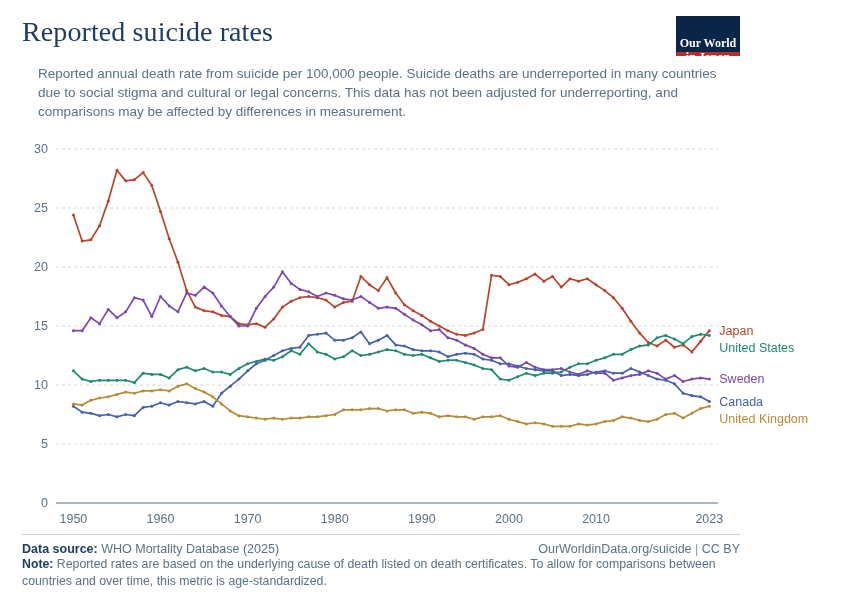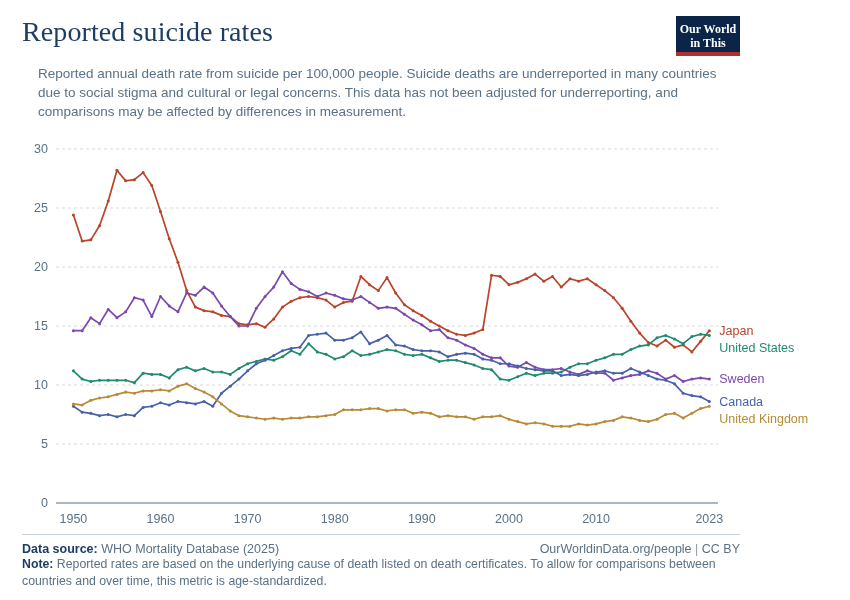--- a/index.html
+++ b/index.html
@@ -46,21 +46,21 @@
     top: 0;
     width: 64px;
     height: 40px;
     background: #0a2548;
     color: #ffffff;
     font-family: "Liberation Serif", serif;
     font-weight: 700;
     font-size: 12px;
     line-height: 13.5px;
     text-align: center;
-    padding-top: 7px;
+    padding-top: 21px;
     box-sizing: border-box;
     border-bottom: 4px solid #b42e2e;
   }
   
   .chart-wrap {
     position: relative;
     margin-top: 14px;
     width: 806px;
     height: 400px;
   }
@@ -126,21 +126,21 @@
 </head>
 <body>
 
 <div class="page">
 
   <div class="header">
     <h1 class="title">Reported suicide rates</h1>
     <p class="subtitle">Reported annual death rate from suicide per 100,000 people. Suicide deaths are underreported in many countries due to social stigma and cultural or legal concerns. This data has not been adjusted for underreporting, and comparisons may be affected by differences in measurement.</p>
     <div class="logo">
       <div>Our World</div>
-      <div>in This</div>
+      <div>in Japan</div>
     </div>
   </div>
 
   <div class="chart-wrap">
     <svg class="chart-svg" id="chart-svg" width="806" height="400" viewBox="0 0 806 400">
         <line x1="34" y1="366" x2="696" y2="366" class="axis-baseline"></line>
         <text x="26" y="370" text-anchor="end" class="axis-label">0</text>
         <line x1="34" y1="307" x2="696" y2="307" class="grid-line"></line>
         <text x="26" y="311" text-anchor="end" class="axis-label">5</text>
         <line x1="34" y1="248" x2="696" y2="248" class="grid-line"></line>
@@ -545,21 +545,21 @@
   </div>
 
   <div class="footer">
     <div class="rule"></div>
     <div class="footer-row">
       <div class="footer-left">
         <b>Data source:</b>
         <span>WHO Mortality Database (2025)</span>
       </div>
       <div class="footer-right">
-        <span>OurWorldinData.org/people</span>
+        <span>OurWorldinData.org/suicide</span>
         <span class="sep">|</span>
         <span>CC BY</span>
       </div>
     </div>
     <div class="footer-note">
       <b>Note:</b>
       <span>Reported rates are based on the underlying cause of death listed on death certificates. To allow for comparisons between countries and over time, this metric is age-standardized.</span>
     </div>
   </div>
 

